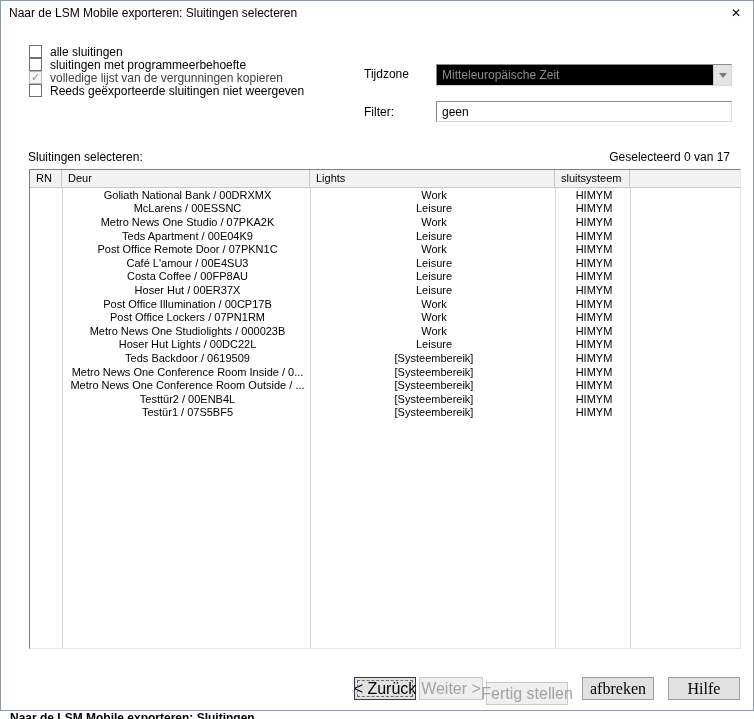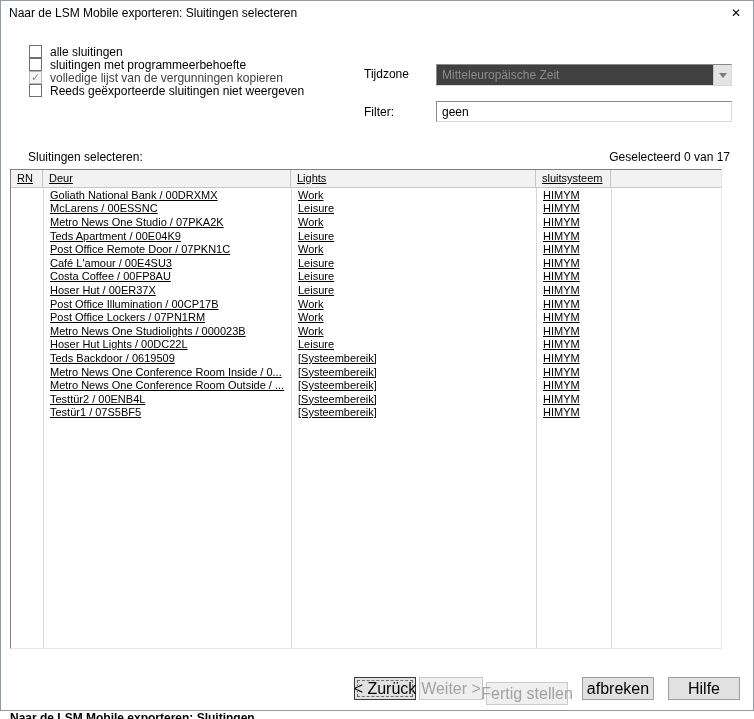--- a/index.html
+++ b/index.html
@@ -47,21 +47,21 @@
     font-size: 11px; line-height: 11px;
     flex: 0 0 13px;
   }
   .chk-row.disabled .chk-box { border-color: #b6b6b6; background: #f6f6f6; color: #8c8c8c; }
   .chk-row.disabled .chk-label { color: #404040; }
   .chk-label { white-space: nowrap; }
   
   .field-label { position: absolute; white-space: nowrap; }
   .combo {
     position: absolute; left: 435px; top: 63px; width: 296px; height: 22px;
-    background: #404040;
+    background: #000000;
     border: 1px solid;
     border-color: #8a8a8a #d9d9d9 #d9d9d9 #8a8a8a;
     display: flex; align-items: center;
     color: #8b8b8b;
   }
   .combo-text { flex: 1; padding-left: 5px; white-space: nowrap; overflow: hidden; }
   .combo-arrow-btn {
     width: 18px; height: 100%;
     background: #e4e4e4;
     border-left: 1px solid #c8c8c8;
@@ -78,28 +78,27 @@
     background: #fff;
     border: 1px solid;
     border-color: #8a8a8a #d9d9d9 #d9d9d9 #8a8a8a;
     display: flex; align-items: center;
     padding-left: 5px;
   }
   
   .list-caption { position: absolute; left: 27px; top: 149px; }
   .list-status  { position: absolute; right: 23px; top: 149px; }
   .listview {
-    position: absolute; left: 9px; top: 168px; width: 712px; height: 480px;
+    position: absolute; left: 28px; top: 168px; width: 712px; height: 480px;
     border: 1px solid;
     border-color: #808080 #e6e6e6 #e6e6e6 #808080;
     background: #fff;
     font-size: 11px;
     display: flex; flex-direction: column;
     overflow: hidden;
-    text-decoration: underline;
   }
   .lv-header {
     display: flex; height: 18px; flex: 0 0 18px;
     background: #f2f2f2;
     border-bottom: 1px solid #c6c6c6;
   }
   .lv-hcell {
     border-right: 1px solid #c6c6c6;
     padding: 2px 4px 0 6px;
     white-space: nowrap; overflow: hidden;
@@ -129,21 +128,21 @@
     position: relative;
     white-space: nowrap;
   }
   .btn.default { border: 1px solid #38384f; }
   .btn.default::after {
     content: "";
     position: absolute; inset: 2px;
     border: 1px dashed #707070;
   }
   .btn.disabled { color: #a2a2a2; border-color: #c9c9c9; background: #efefef; }
-  .btn.gap { margin-left: 14px; }
+  .btn.gap { margin-left: 14px; font-family: Liberation Serif, serif; }
   .w-zuruck { width: 62px; }
   .w-weiter { width: 64px; }
   .w-fertig { width: 82px; margin-top: 10px; }
   .w-afbreken { width: 72px; }
   .w-hilfe { width: 72px; }
   
   .bottom-strip {
     position: absolute; left: 0; top: 711px; width: 754px; height: 8px;
     background: #fff;
     overflow: hidden;
@@ -208,21 +207,21 @@
       <div class="lv-hcell c-deur">Deur</div>
       <div class="lv-hcell c-bereik">Lights</div>
       <div class="lv-hcell c-sys">sluitsysteem</div>
       <div class="lv-hcell c-extra" style="border-right:none;"></div>
     </div>
     <div class="lv-body">
       <div class="vline" style="left:32px;"></div>
       <div class="vline" style="left:280px;"></div>
       <div class="vline" style="left:525px;"></div>
       <div class="vline" style="left:600px;"></div>
-      <div id="rows-container" style="position:relative;">
+      <div id="rows-container" style="position:relative;text-align:center;">
           <div class="lv-row">
             <div class="lv-cell c-rn"></div>
             <div class="lv-cell c-deur">Goliath National Bank / 00DRXMX</div>
             <div class="lv-cell c-bereik">Work</div>
             <div class="lv-cell c-sys">HIMYM</div>
             <div class="lv-cell c-extra"></div>
           </div>
           <div class="lv-row">
             <div class="lv-cell c-rn"></div>
             <div class="lv-cell c-deur">McLarens / 00ESSNC</div>

